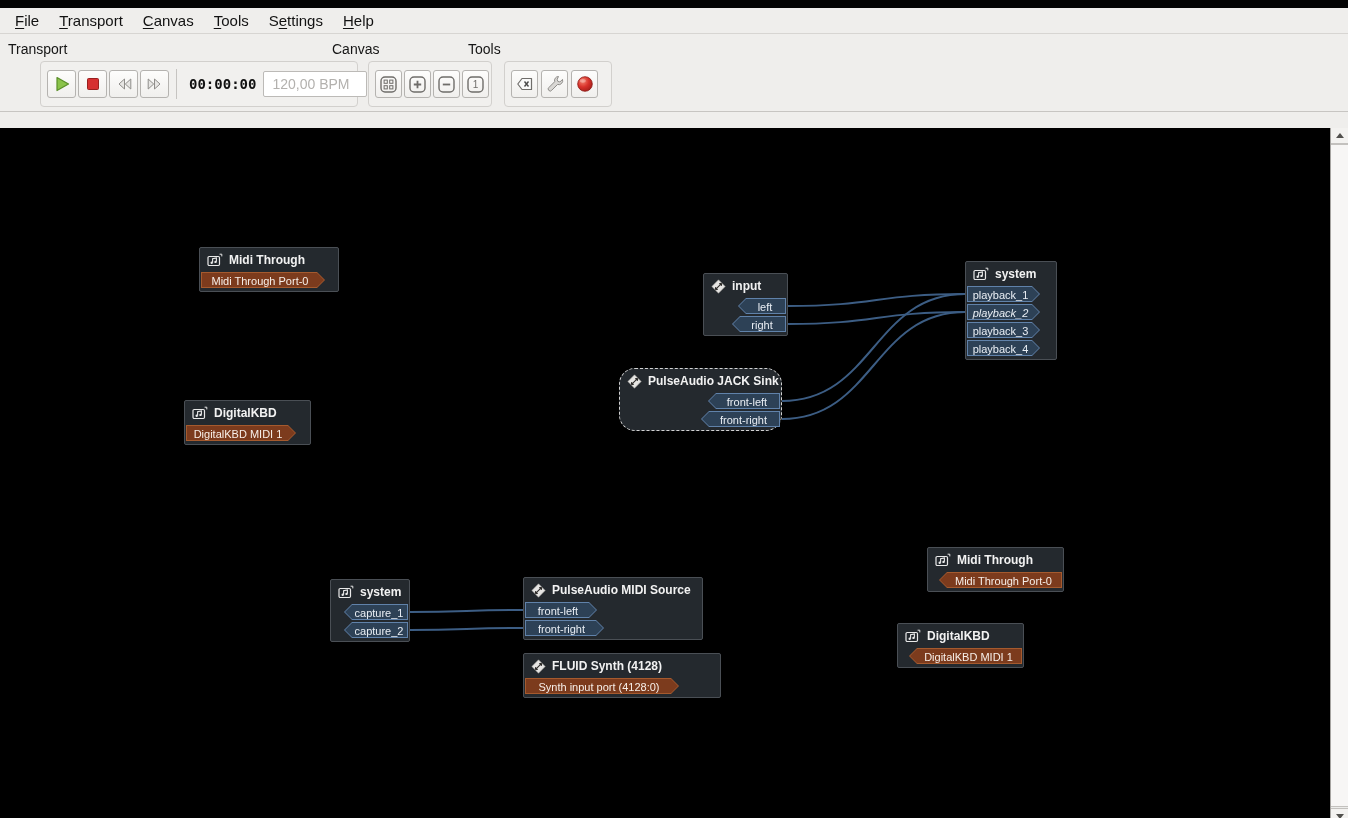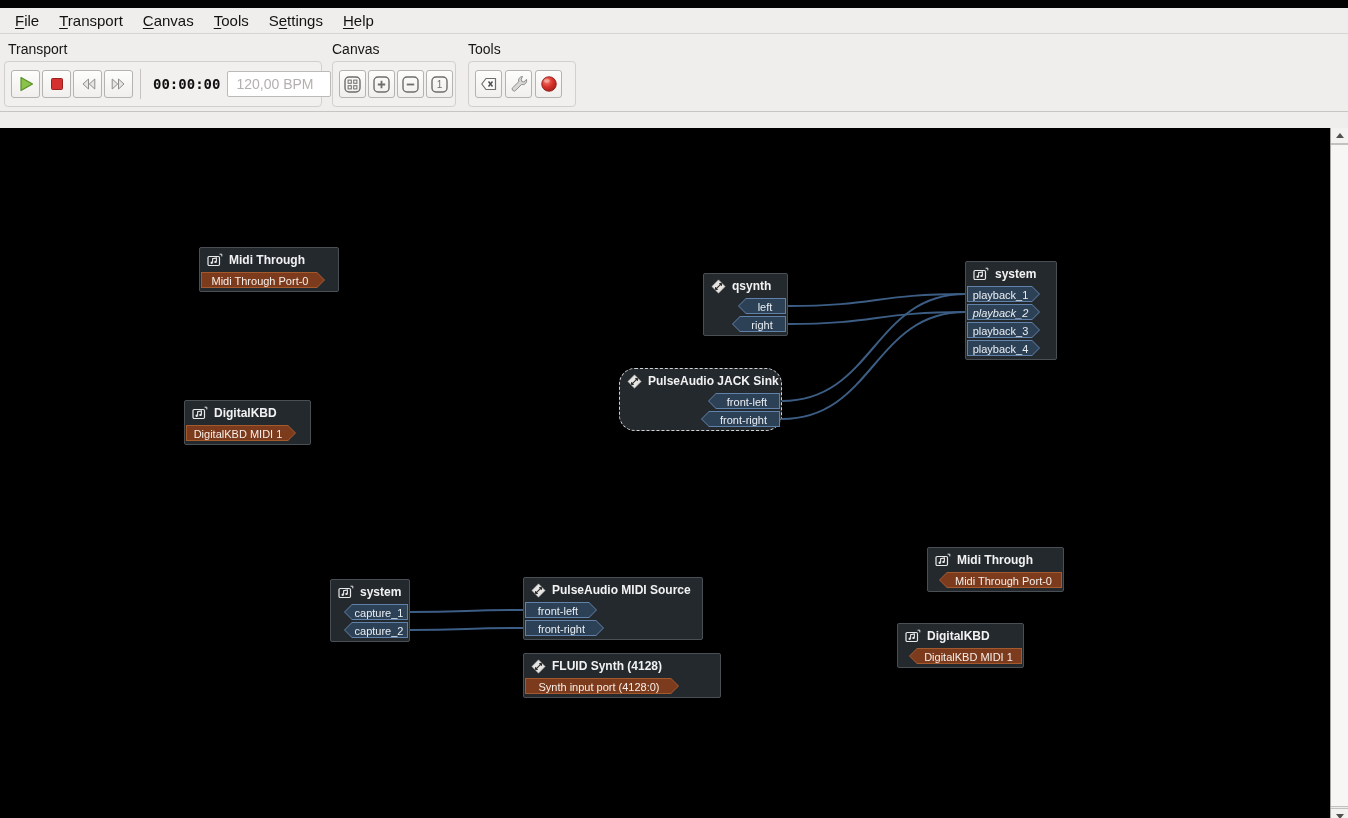--- a/index.html
+++ b/index.html
@@ -21,21 +21,21 @@
   }
   .menu-item { padding:2px 10px; font-size:15px; color:#121212; cursor:default; white-space:nowrap; }
   .menu-item u { text-decoration:underline; text-underline-offset:2px; }
 
   
   .toolbar { position:absolute; top:34px; left:0; width:1348px; height:78px; background:#efeeec; border-bottom:1px solid #c7c5c2; }
   .tb-label { position:absolute; top:7px; font-size:14px; color:#151515; }
   #lbl-transport { left:8px; } #lbl-canvas { left:332px; } #lbl-tools { left:468px; }
   .tb-group {
     position:absolute; top:27px; height:46px; border:1px solid #d2d0cd; border-radius:4px;
-    display:flex; align-items:center; padding:0 6px; gap:2px; background:#f1f0ee;
+    display:flex; align-items:center; padding:0 6px; gap:2px; background:#f1f0ee;margin-left:36px;
   }
   #grp-transport { left:4px; width:318px; }
   #grp-canvas { left:332px; width:124px; }
   #grp-tools { left:468px; width:108px; }
   .tb-btn {
     width:29px; height:28px; flex:0 0 auto; border:1px solid #b5b3b0; border-radius:3px;
     background:linear-gradient(#fdfdfc, #f0efed); display:flex; align-items:center; justify-content:center;
     padding:0; cursor:default;
   }
   #grp-canvas .tb-btn, #grp-tools .tb-btn { width:27px; }
@@ -279,21 +279,21 @@
           </div>
         </div>
         <div class="node-box" style="left: 703px; top: 145px; width: 85px; height: 63px;">
           <div class="node-header">
             <span class="icon">
               <svg width="15" height="15" viewBox="0 0 15 15">
                 <path d="M7.5 0.8 L14.2 7.5 L7.5 14.2 L0.8 7.5 Z" fill="#e6e5e3" stroke="#9a9895" stroke-width="0.6"></path>
                 <path d="M4.3 10.7 L10.7 4.3 M10.7 4.3 l-2.6 0.4 M10.7 4.3 l-0.4 2.6 M4.3 10.7 l2.6 -0.4 M4.3 10.7 l0.4 -2.6" stroke="#2e2c2a" stroke-width="1.1" fill="none"></path>
               </svg>
             </span>
-            <span class="node-title">qsynth</span>
+            <span class="node-title">input</span>
           </div>
           <div class="port-row align-right">
             <div class="port audio tip-left" style="width: 48px;">
               <div class="port-inner">
                 <span>left</span>
               </div>
             </div>
           </div>
           <div class="port-row align-right">
             <div class="port audio tip-left" style="width: 54px;">

